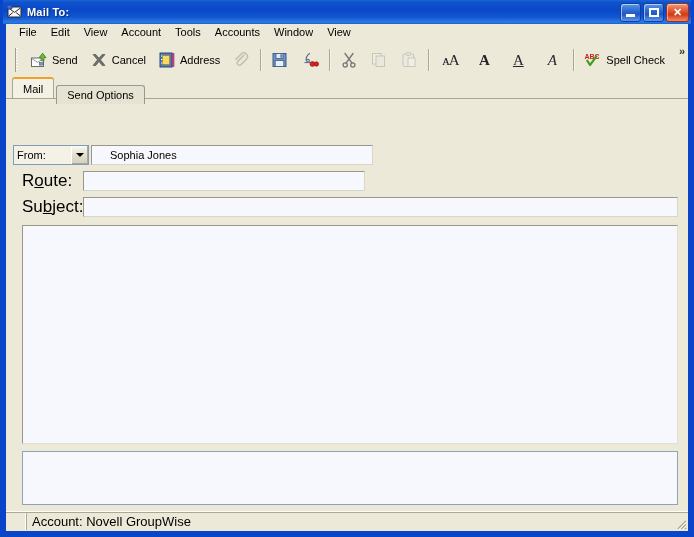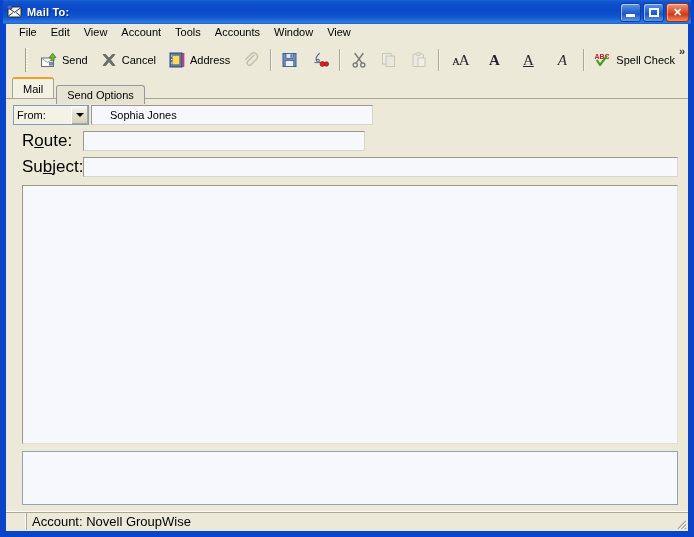--- a/index.html
+++ b/index.html
@@ -118,21 +118,21 @@
   }
 
   
   .toolbar {
     height: 34px;
     background: #ece9d8;
     display: flex;
     align-items: center;
     flex: 0 0 auto;
     position: relative;
-    padding-left: 19px;
+    padding-left: 9px;
   }
   .gripper {
     width: 5px; height: 24px;
     margin-right: 4px;
     flex: 0 0 auto;
     background-image:
       linear-gradient(to bottom, #ffffff 50%, transparent 50%);
     background-size: 2px 3px;
     background-position: 1px 0;
     background-repeat: repeat-y;
@@ -221,21 +221,21 @@
     background: #ece9d8;
     border-top: 1px solid #a8a496;
     padding: 6px 7px 0 7px;
     display: flex;
     flex-direction: column;
     min-height: 0;
     box-sizing: border-box;
   }
 
   
-  .fields { flex: 0 0 auto; }
+  .fields { flex: 0 0 auto; margin-top: 40px; }
   .frow {
     display: flex;
     align-items: center;
     height: 20px;
     margin-bottom: 6px;
   }
   .flabel {
     width: 72px;
     flex: 0 0 auto;
     font-size: 17px;

